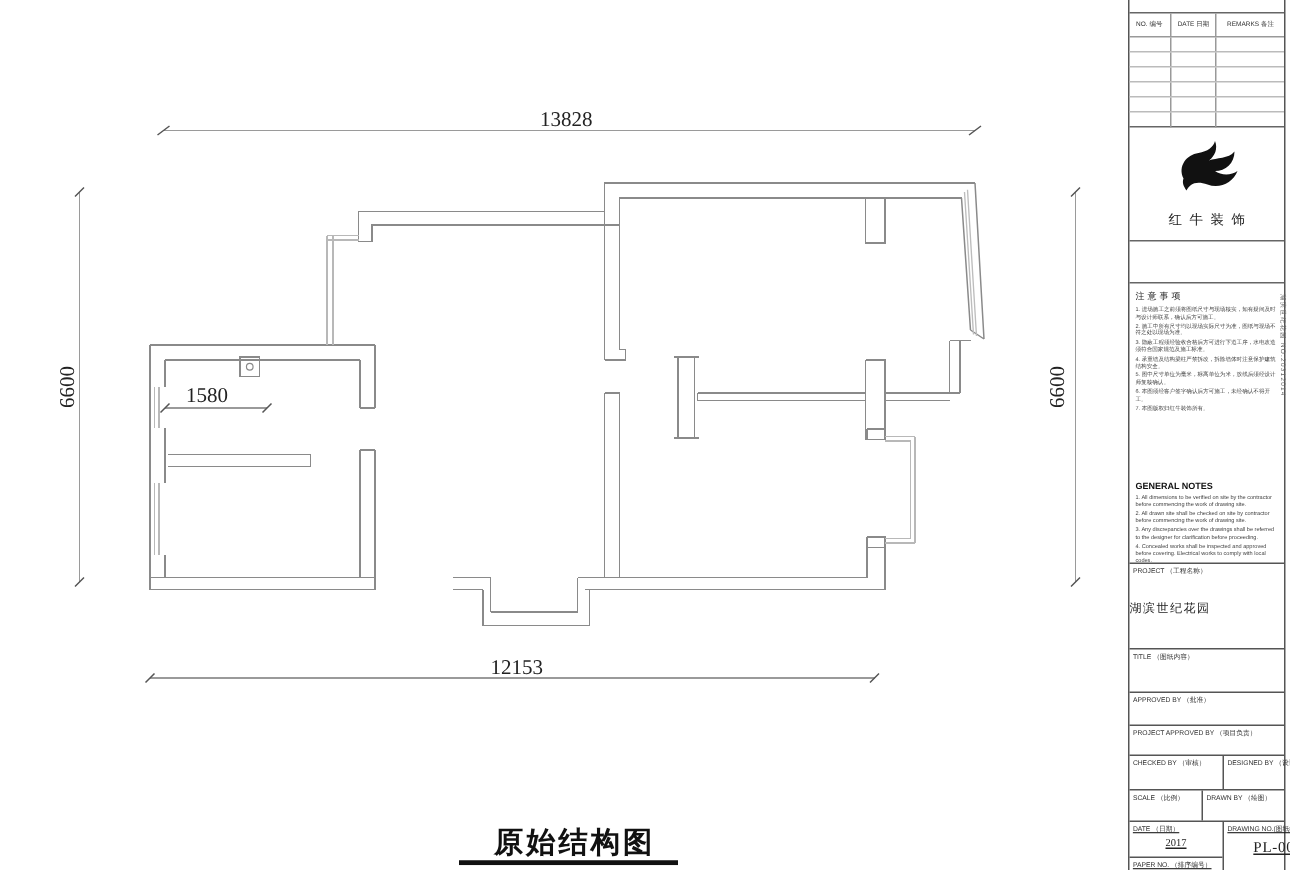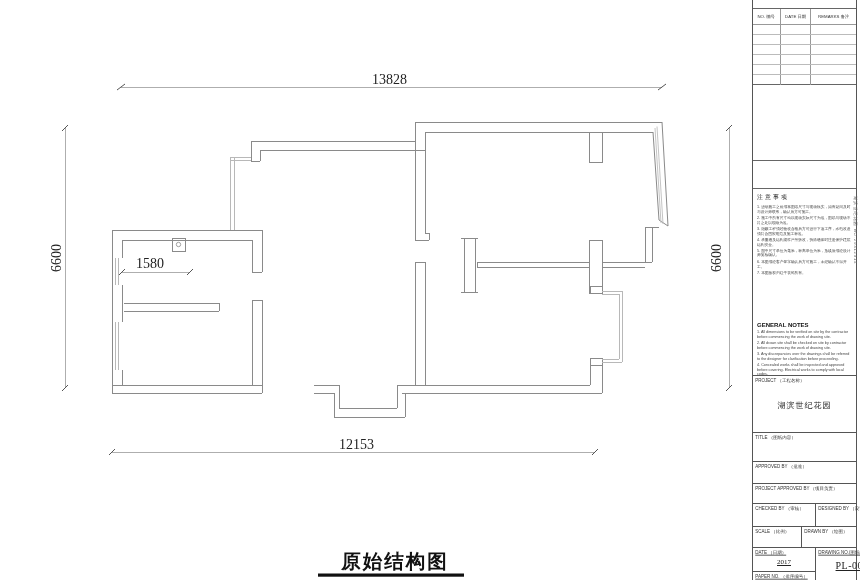--- a/index.html
+++ b/index.html
@@ -1,21 +1,21 @@
 <!DOCTYPE html>
 <html><head>
 <meta charset="utf-8">
 <style>
   html,body{margin:0;padding:0;}
   body{
     width:860px;height:580px;position:relative;background:#fff;overflow:hidden;
     font-family:"Liberation Sans",sans-serif;color:#222;
   }
   
-  #plan-wrap{position:absolute;left:12px;top:0;width:752px;height:580px;}
+  #plan-wrap{position:absolute;left:0;top:0;width:752px;height:580px;}
   #plan-wrap svg{position:absolute;left:0;top:0;}
   .dim-text{font-family:"Liberation Serif",serif;font-size:14px;fill:#222;}
   .plan-title-text{font-family:"Liberation Sans",sans-serif;font-size:19.5px;font-weight:600;fill:#111;letter-spacing:2px;}
   
   .panel{
     position:absolute;left:752px;top:0;width:105px;height:580px;background:#fff;
     border-left:1px solid #555;border-right:1px solid #555;box-sizing:border-box;
   }
   .panel .sec{position:absolute;left:0;right:0;box-sizing:border-box;}
   .logtable{top:8px;height:77px;border-top:1px solid #666;border-bottom:1px solid #666;font-size:6px;color:#333;}
@@ -30,21 +30,21 @@
   .brandbox .bull{margin-top:8px;}
   .brand-name{font-size:9px;letter-spacing:5px;color:#222;margin-top:2px;padding-left:5px;}
   .emptybox{top:160px;height:28px;border-top:1px solid #666;}
   .notes{top:188px;height:187px;border-top:1px solid #666;padding:4px 3px 0 4px;overflow:hidden;}
   .notes-head{font-size:6px;letter-spacing:2px;color:#222;margin-bottom:3px;}
   .tinyscale{font-size:6px;line-height:1.3;color:#444;transform:scale(0.62);transform-origin:0 0;width:160%;}
   .note-line{margin-bottom:2px;}
   .gn-head{font-size:6px;font-weight:bold;color:#111;margin:4px 0 2px 0;}
   .lbl{display:block;font-size:6px;color:#333;transform:scale(0.75);transform-origin:0 0;white-space:nowrap;padding:2px 0 0 3px;height:8px;}
   .project-sec{top:375px;height:57px;border-top:1px solid #555;}
-  .project-value{text-align:center;font-size:8px;letter-spacing:1px;color:#222;margin-top:14px;}
+  .project-value{text-align:left;font-size:8px;letter-spacing:1px;color:#222;margin-top:14px;}
   .title-sec{top:432px;height:29px;border-top:1px solid #555;}
   .approved-sec{top:461px;height:22px;border-top:1px solid #555;}
   .projapproved-sec{top:483px;height:20px;border-top:1px solid #555;}
   .rowA{top:503px;height:23px;border-top:1px solid #555;display:flex;}
   .rowB{top:526px;height:21px;border-top:1px solid #555;display:flex;}
   .rowA .lc,.rowB .lc{width:63px;border-right:1px solid #555;box-sizing:border-box;}
   .rowA .rc,.rowB .rc{flex:1;}
   .bottomgrid{top:547px;height:33px;border-top:1px solid #555;display:flex;text-decoration:underline;}
   .bottomgrid .lcol{width:63px;border-right:1px solid #555;box-sizing:border-box;display:flex;flex-direction:column;}
   .datecell{height:24px;}
@@ -186,20 +186,26 @@
         <div class="c2"></div>
         <div class="c3"></div>
       </div>
     <div class="erow">
         <div class="c1"></div>
         <div class="c2"></div>
         <div class="c3"></div>
       </div>
   </div>
 
+  <div class="sec brandbox">
+    <svg class="bull" width="44" height="40" viewBox="0 0 44 40">
+      <path d="M6,26 C2,18 8,10 16,9 C22,8 26,5 27,1 C29,6 27,11 23,14 C28,12 36,13 40,8 C40,16 34,21 27,21 C31,24 38,24 42,21 C39,29 30,33 22,30 C14,27 10,30 8,34 C6,31 5,29 6,26 Z" fill="#111"></path>
+    </svg>
+    <div class="brand-name">红牛装饰</div>
+  </div>
 
   <div class="sec emptybox"></div>
 
   <div class="sec notes">
     <div class="notes-head">注意事项</div>
     <div class="tinyscale">
 
     <div class="note-line">1. 进场施工之前须将图纸尺寸与现场核实，如有疑问及时与设计师联系，确认后方可施工。</div>
         <div class="note-line">2. 施工中所有尺寸均以现场实际尺寸为准，图纸与现场不符之处以现场为准。</div>
         <div class="note-line">3. 隐蔽工程须经验收合格后方可进行下道工序，水电改造须符合国家规范及施工标准。</div>

